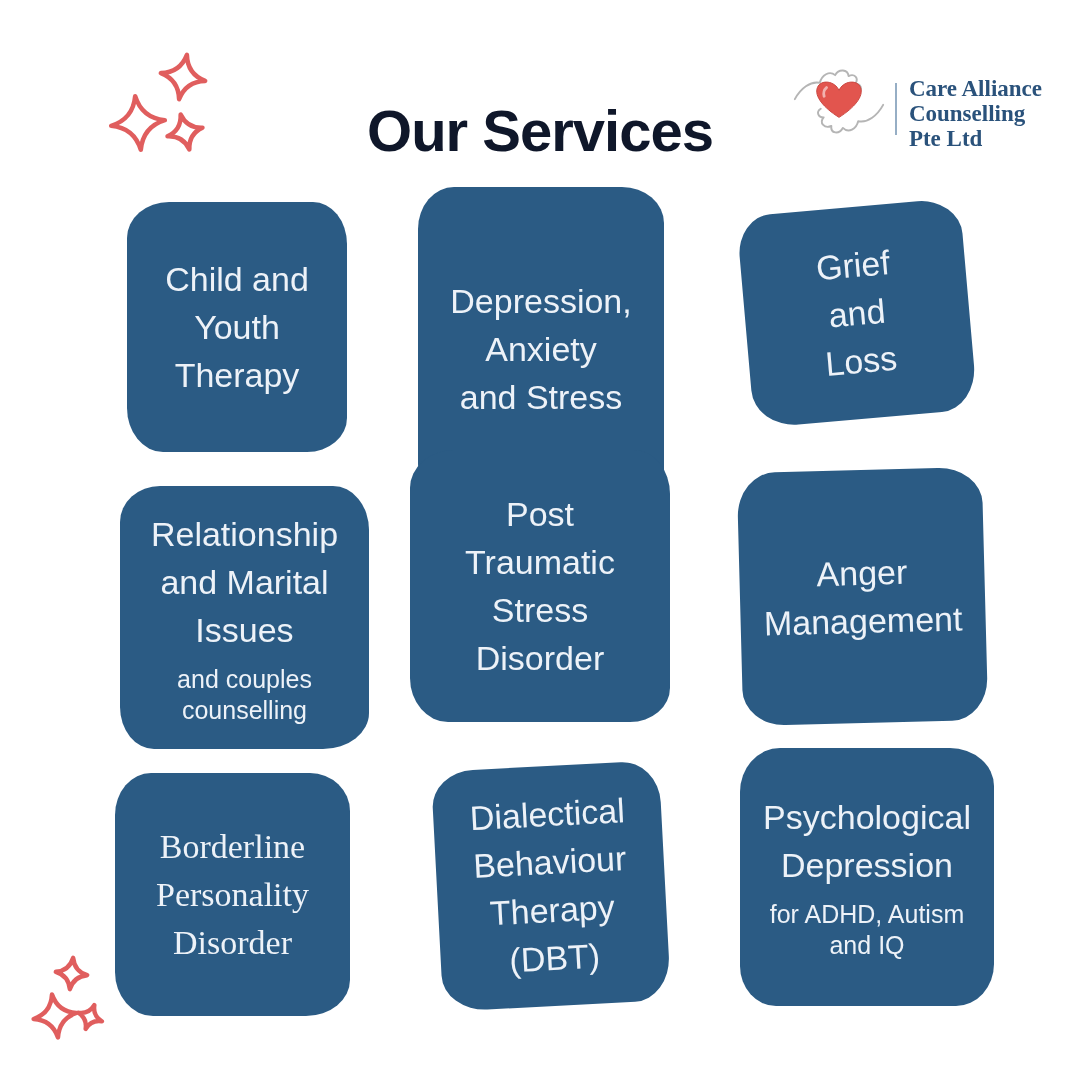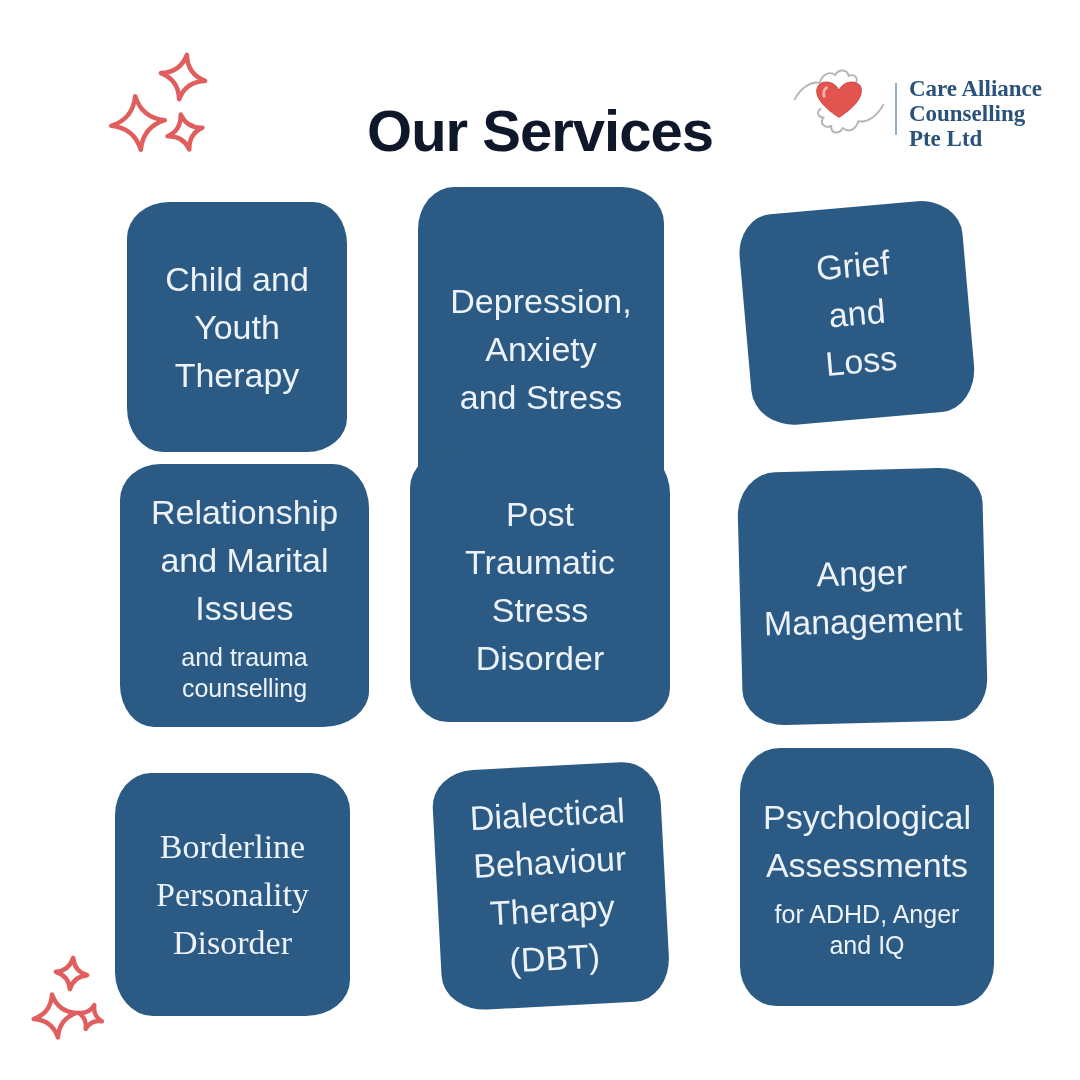--- a/index.html
+++ b/index.html
@@ -26,21 +26,21 @@
   .tile{
     position:absolute;background:#2b5b84;color:#edf2f8;
     display:flex;flex-direction:column;align-items:center;justify-content:center;
     text-align:center;
   }
   .tile-title{font-size:34px;line-height:48px;white-space:pre-line;}
   .tile-sub{font-size:25px;line-height:31px;white-space:pre-line;margin-top:10px;}
   .t1{left:127px;top:202px;width:220px;height:250px;border-radius:42px 34px 40px 36px / 36px 42px 34px 44px;}
   .t2{left:418px;top:187px;width:246px;height:323px;border-radius:36px 42px 44px 34px / 42px 36px 38px 46px;}
   .t3{left:745px;top:207px;width:224px;height:212px;border-radius:34px 42px 36px 44px / 40px 36px 44px 38px;transform:rotate(-5deg);}
-  .t4{left:120px;top:464px;width:249px;height:263px;border-radius:40px 36px 46px 34px / 36px 44px 36px 42px;}
+  .t4{left:120px;top:486px;width:249px;height:263px;border-radius:40px 36px 46px 34px / 36px 44px 36px 42px;}
   .t5{left:410px;top:450px;width:260px;height:272px;border-radius:44px 36px 40px 38px / 38px 44px 34px 44px;}
   .t6{left:740px;top:470px;width:245px;height:253px;border-radius:38px 44px 36px 42px / 44px 36px 42px 36px;transform:rotate(-1.5deg);}
   .t7{left:115px;top:773px;width:235px;height:243px;border-radius:36px 40px 44px 38px / 42px 38px 36px 44px;font-family:Liberation Serif, serif;}
   .t8{left:437px;top:766px;width:228px;height:240px;border-radius:42px 38px 36px 44px / 36px 42px 44px 36px;transform:rotate(-3deg);}
   .t9{left:740px;top:748px;width:254px;height:258px;border-radius:40px 44px 38px 36px / 44px 38px 42px 40px;}
   
   .sparkles-tl{position:absolute;left:100px;top:45px;width:130px;height:125px;}
   .sparkles-bl{position:absolute;left:28px;top:952px;width:80px;height:105px;}
   .sparkle-path{fill:none;stroke:#e05e5e;stroke-width:4.5;stroke-linejoin:round;stroke-linecap:round;}
   .hand-path{fill:none;stroke:#b5b5b5;stroke-width:2;stroke-linejoin:round;stroke-linecap:round;}
@@ -92,21 +92,21 @@
   <div class="tile t3">
     <div class="tile-title">Grief
 and
 Loss</div>
   </div>
 
   <div class="tile t4">
     <div class="tile-title">Relationship
 and Marital
 Issues</div>
-    <div class="tile-sub">and trauma
+    <div class="tile-sub">and couples
 counselling</div>
   </div>
 
   <div class="tile t5">
     <div class="tile-title">Post
 Traumatic
 Stress
 Disorder</div>
   </div>
 
@@ -123,18 +123,18 @@
 
   <div class="tile t8">
     <div class="tile-title">Dialectical
 Behaviour
 Therapy
 (DBT)</div>
   </div>
 
   <div class="tile t9">
     <div class="tile-title">Psychological
-Assessments</div>
-    <div class="tile-sub">for ADHD, Anger
+Depression</div>
+    <div class="tile-sub">for ADHD, Autism
 and IQ</div>
   </div>
 
 </div>
 
 </body></html>

